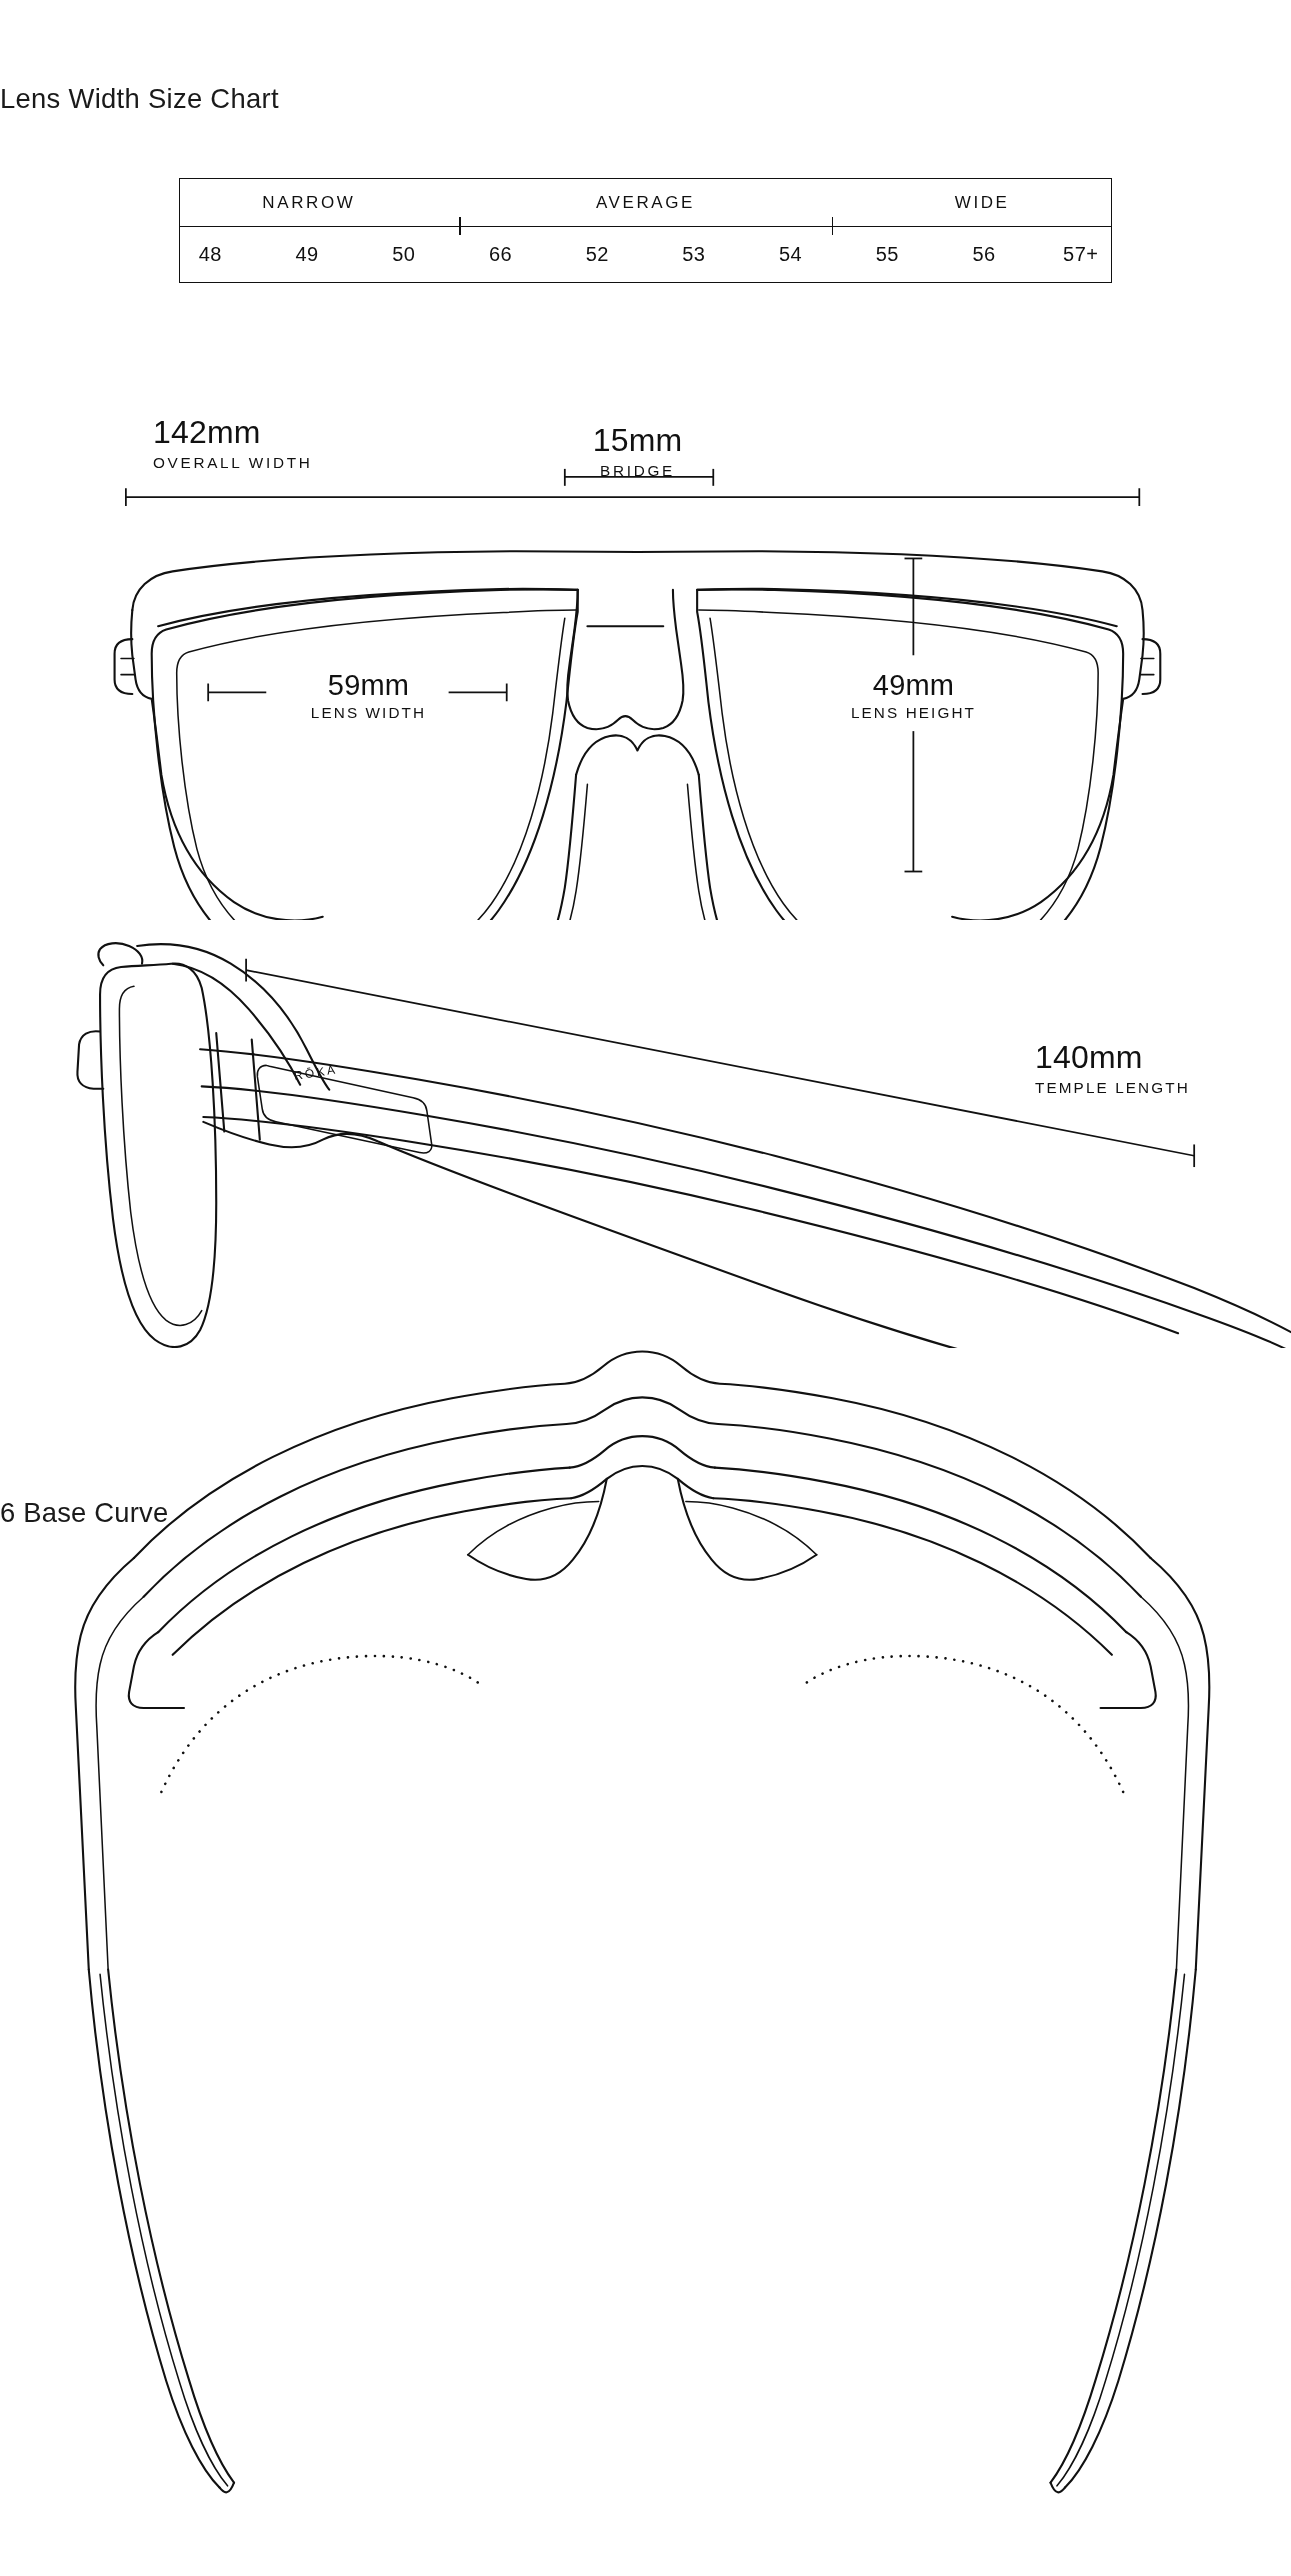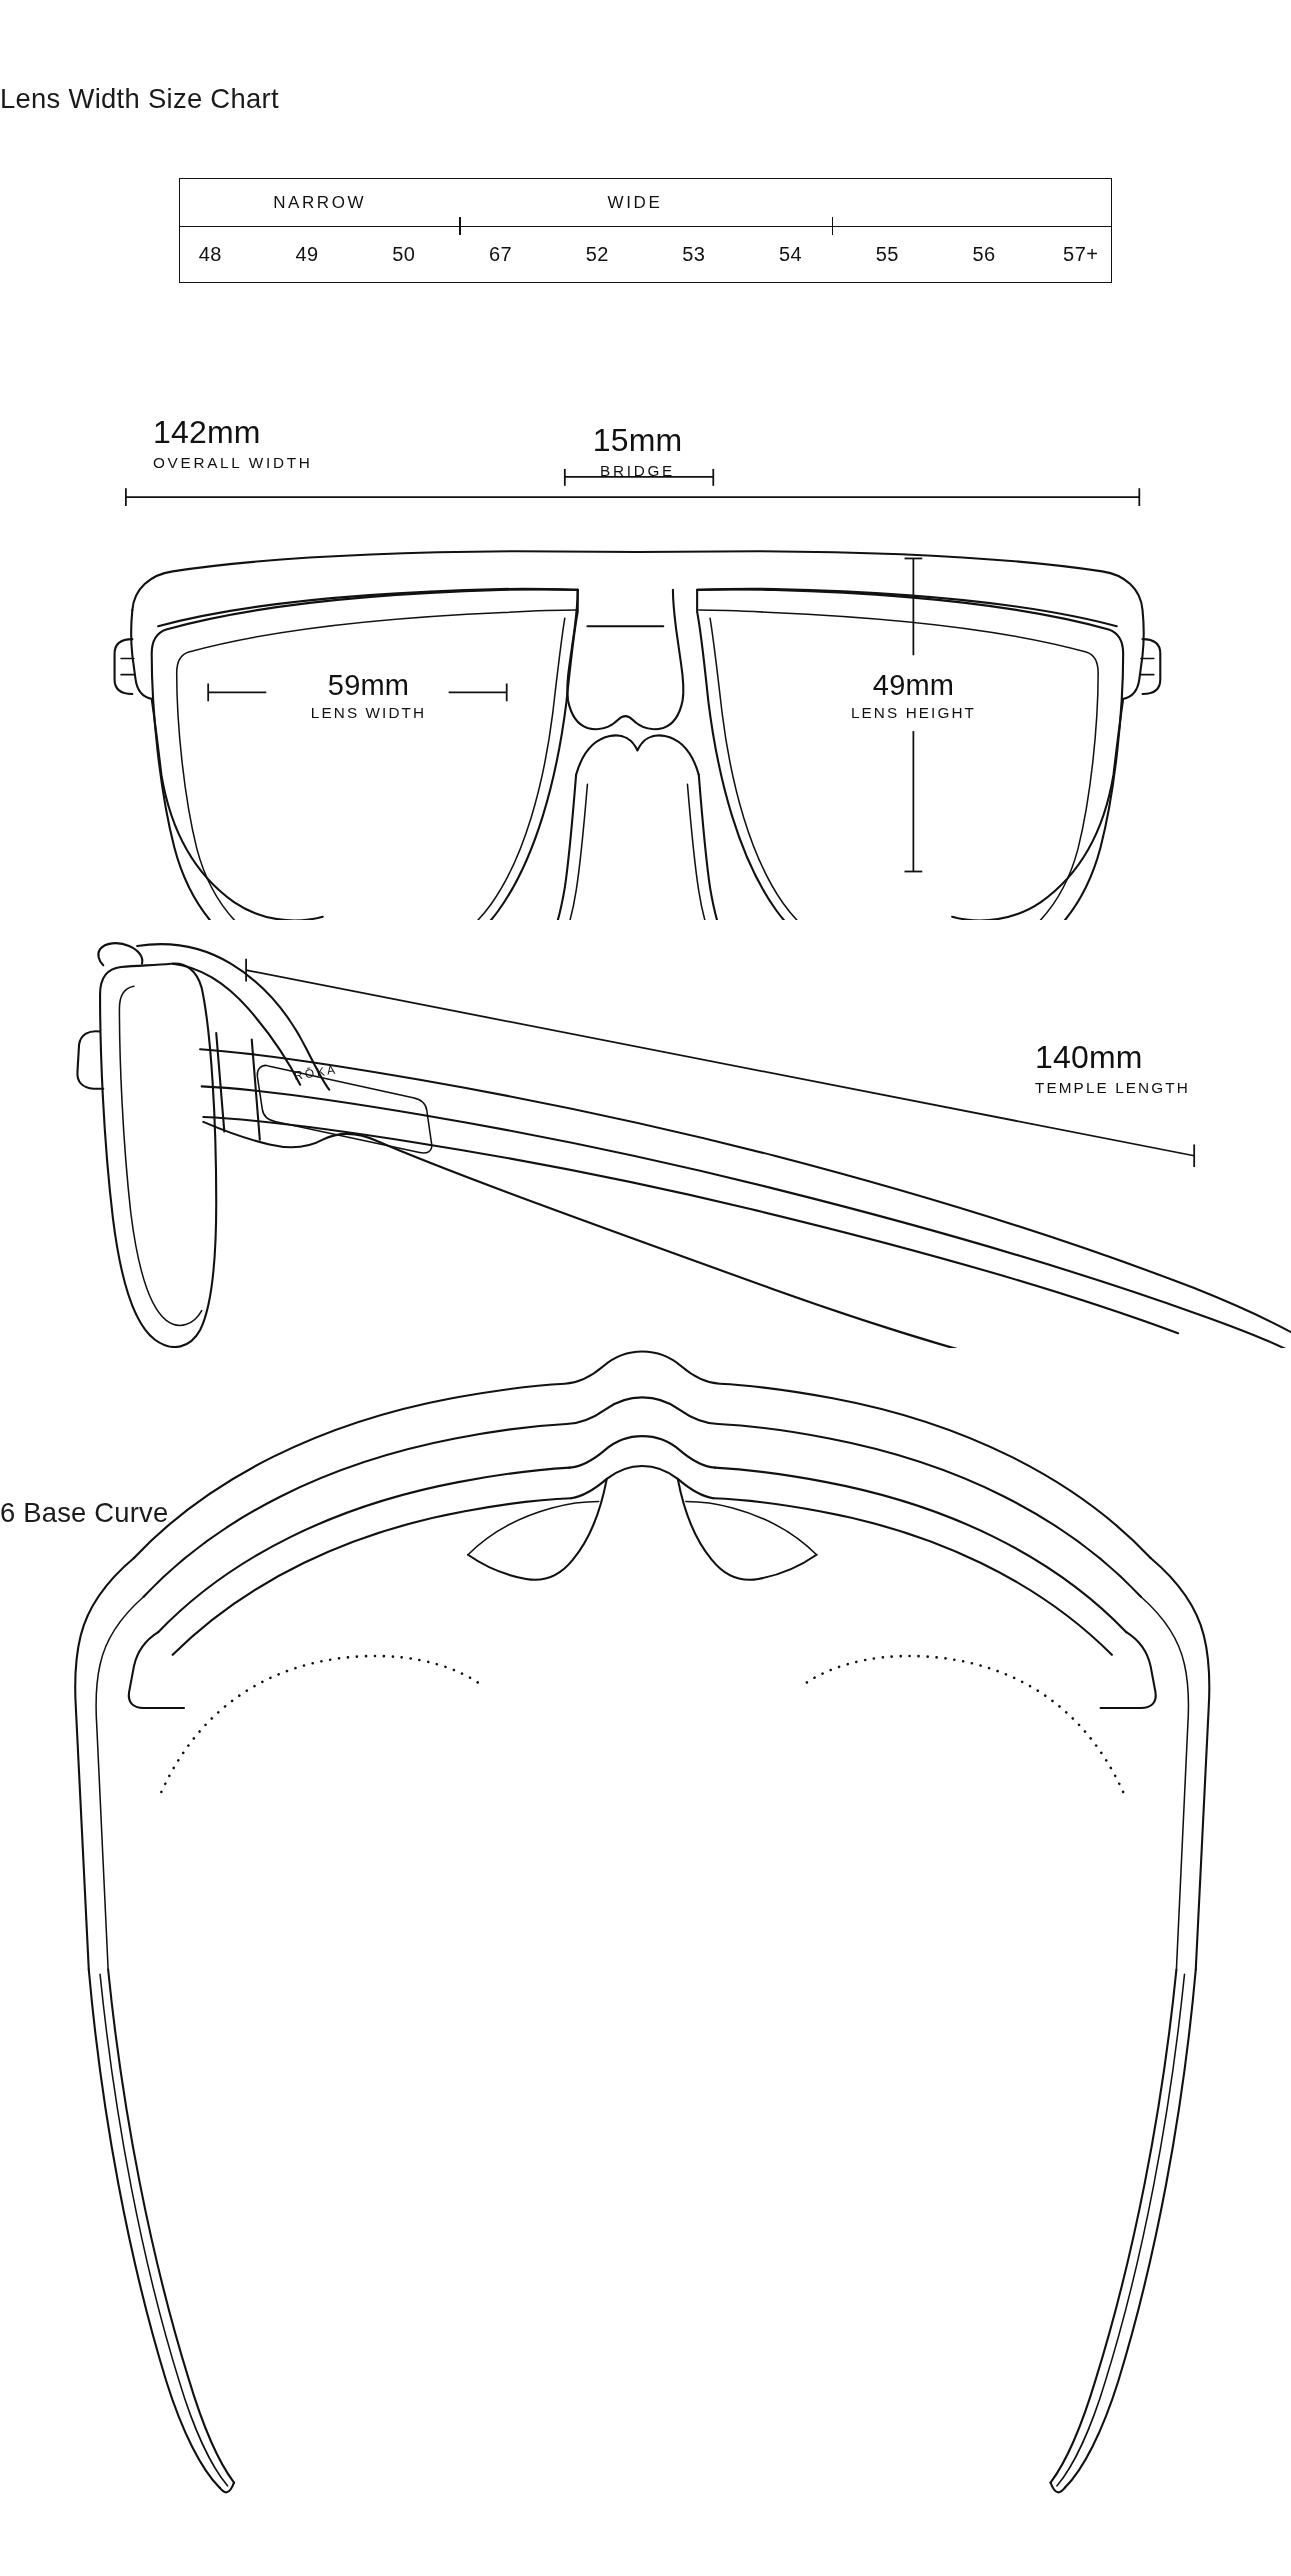--- a/index.html
+++ b/index.html
@@ -211,30 +211,31 @@
 <body>
 
 <div id="size-chart-block">
 
   <div id="chart-title">Lens Width Size Chart</div>
 
   <div id="size-table">
 
     <div class="table-row" id="category-row">
       <div class="category-cell cat-narrow">NARROW</div>
+      <div class="category-cell cat-average">AVERAGE</div>
       <div class="category-cell cat-wide">WIDE</div>
       <div class="tick" id="tick-1"></div>
       <div class="tick" id="tick-2"></div>
     </div>
 
     <div class="table-row" id="number-row">
       <div class="number-cell">48</div>
       <div class="number-cell">49</div>
       <div class="number-cell">50</div>
-      <div class="number-cell">67</div>
+      <div class="number-cell">66</div>
       <div class="number-cell">52</div>
       <div class="number-cell">53</div>
       <div class="number-cell">54</div>
       <div class="number-cell">55</div>
       <div class="number-cell">56</div>
       <div class="number-cell">57+</div>
     </div>
 
   </div>
 </div>

